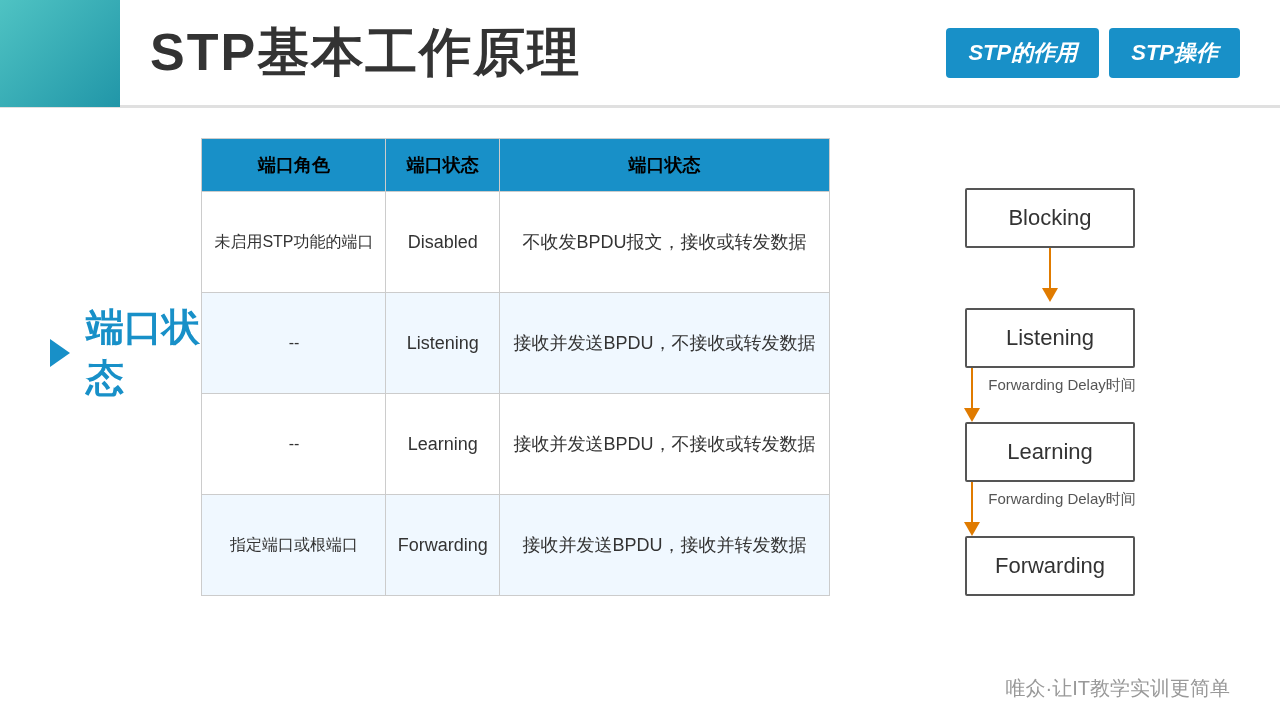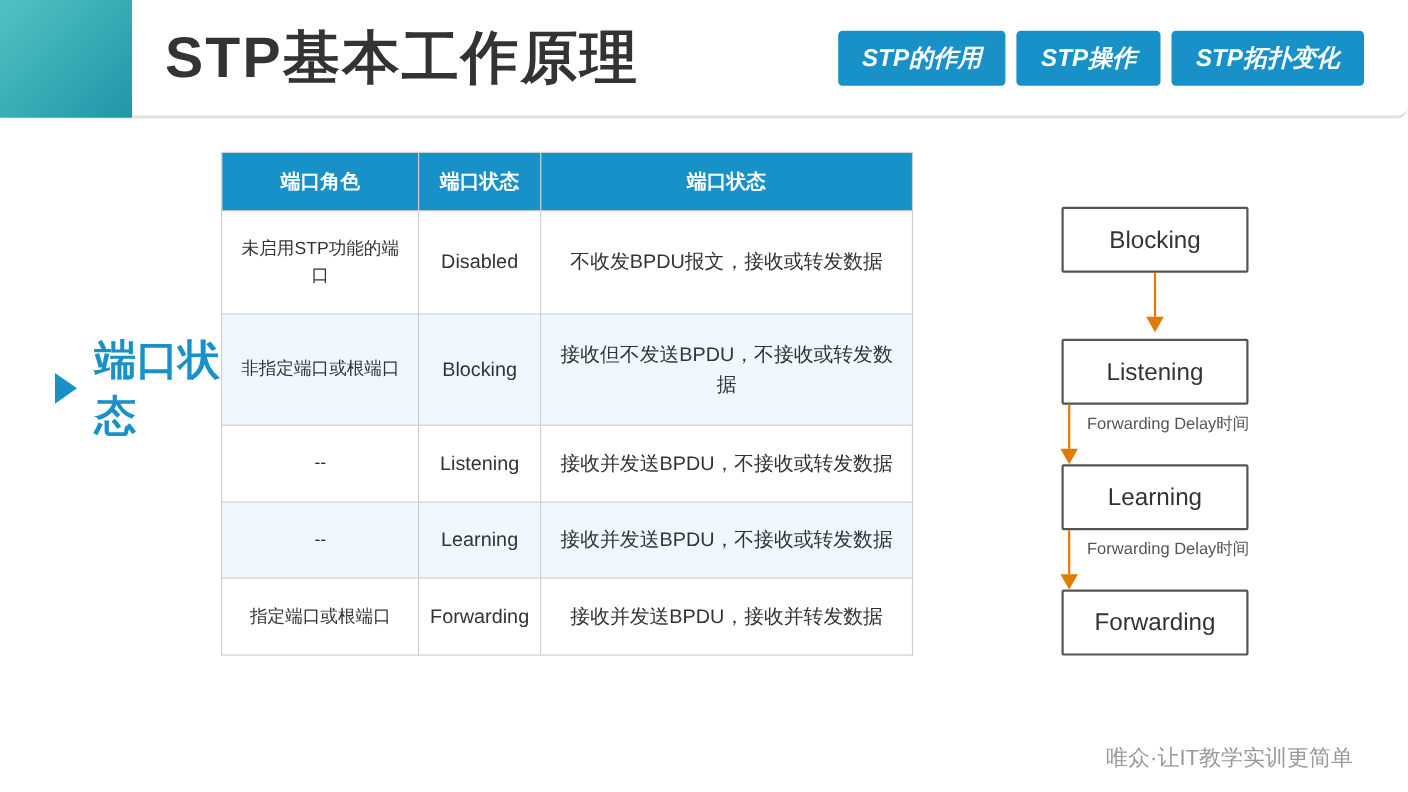--- a/index.html
+++ b/index.html
@@ -14,21 +14,20 @@
 
     
     .header {
       display: flex;
       align-items: center;
       height: 108px;
       background: #fff;
       padding: 0 40px 0 0;
       border-bottom: 3px solid #e0e0e0;
       position: relative;
-      border-radius: 11px;
     }
     .header-accent {
       width: 120px;
       height: 108px;
       background: linear-gradient(135deg, #4fc3c3, #2196a8);
       flex-shrink: 0;
       margin-right: 30px;
     }
     .header-title {
       font-size: 52px;
@@ -87,21 +86,21 @@
     }
 
     
     .port-table {
       width: 100%;
       border-collapse: collapse;
       font-size: 18px;
     }
     .port-table thead tr {
       background: #1890c8;
-      color: #ffffff;
+      color: #000000;
       font-weight: 700;
     }
     .port-table thead th {
       padding: 14px 10px;
       text-align: center;
       border: 1px solid #ccc;
     }
     .port-table tbody tr {
       background: #fff;
       padding-left: 19px;
@@ -188,21 +187,20 @@
   </style>
 </head>
 <body>
 
 <div class="header">
   <div class="header-accent"></div>
   <div class="header-title">STP基本工作原理</div>
   <div class="header-tabs">
     <div class="header-tab">STP的作用</div>
     <div class="header-tab">STP操作</div>
-    <div class="header-tab">STP拓扑变化</div>
   </div>
 </div>
 
 <div class="main-content">
 
   <div class="left-panel content-area">
 
     <div class="section-title-row">
       <div class="section-arrow"></div>
       <div class="section-title">端口状态</div>
@@ -216,25 +214,20 @@
           <th>端口状态</th>
         </tr>
       </thead>
       <tbody id="table-body">
       <tr>
       <td>未启用STP功能的端口</td>
       <td>Disabled</td>
       <td>不收发BPDU报文，接收或转发数据</td>
     </tr>
           <tr>
-      <td>非指定端口或根端口</td>
-      <td>Blocking</td>
-      <td>接收但不发送BPDU，不接收或转发数据</td>
-    </tr>
-          <tr>
       <td>--</td>
       <td>Listening</td>
       <td>接收并发送BPDU，不接收或转发数据</td>
     </tr>
           <tr>
       <td>--</td>
       <td>Learning</td>
       <td>接收并发送BPDU，不接收或转发数据</td>
     </tr>
           <tr>

